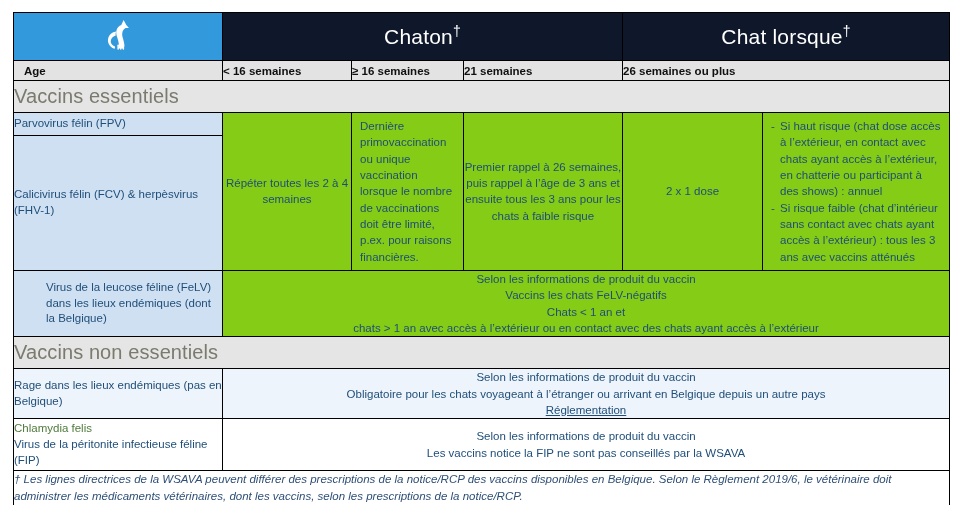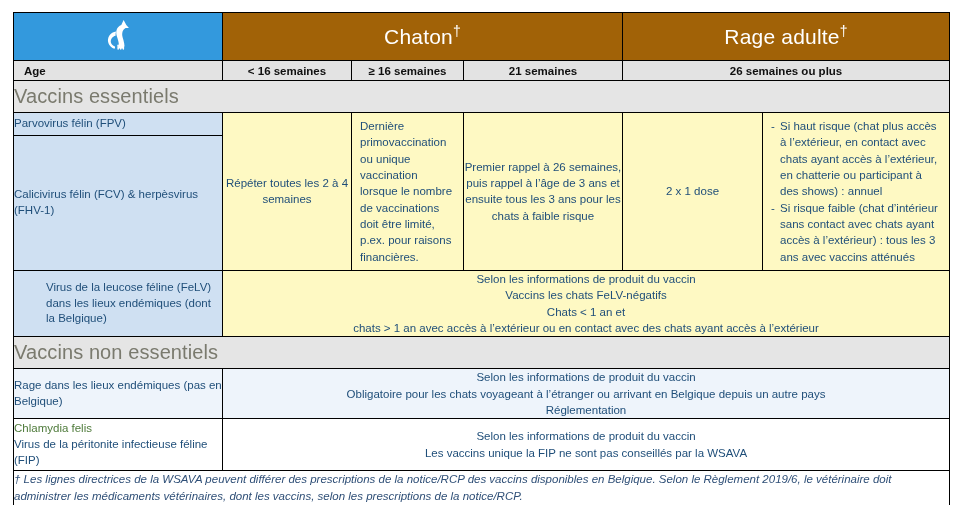--- a/index.html
+++ b/index.html
@@ -33,21 +33,21 @@
 
   table.vax td, table.vax th {
     border: 1px solid #000000;
     padding: 0;
     vertical-align: middle;
     box-sizing: border-box;
   }
 
   
   .hdr {
-    background: #a16207;
+    background: #0f172a;
     color: #ffffff;
     height: 48px;
     text-align: center;
     font-weight: normal;
     font-size: 21px;
     letter-spacing: .2px;
     margin-top: 44px;
   }
   .hdr .dag { font-size: 14px; vertical-align: super; line-height: 0; }
 
@@ -59,21 +59,20 @@
   }
   .cat-icon { display: inline-block; width: 30px; height: 32px; }
 
   
   .agerow td {
     background: #e3e3e3;
     height: 20px;
     font-size: 11.5px;
     font-weight: bold;
     color: #101010;
-    text-align: center;
   }
   .agerow td.age-label {
     text-align: left;
     padding-left: 10px;
   }
 
   
   .greenbar td {
     background: #e5e5e5;
     height: 32px;
@@ -88,21 +87,21 @@
   
   .lbl {
     background: #cfe0f2;
     color: #1f4e79;
     font-size: 11.5px;
     line-height: 1.35;
     text-align: left;
     padding: 4px 6px 4px 7px;
   }
   .val {
-    background: #fef9c3;
+    background: #84cc16;
     color: #1f4e79;
     font-size: 11.5px;
     line-height: 1.42;
     text-align: center;
     padding: 5px 7px;
   }
   .val.left {
     text-align: left;
     padding: 5px 6px 5px 8px;
   }
@@ -128,20 +127,21 @@
     position: absolute;
     left: 0;
     top: 0;
   }
 
   .species {
     color: #4e7a3a;
   }
   .linkline {
     color: #1f4e79;
+    text-decoration: underline;
     cursor: pointer;
     text-align: center;
   }
 
   
   .footnote td {
     background: #ffffff;
     color: #2f4f77;
     font-size: 11.5px;
     font-style: italic;
@@ -181,21 +181,21 @@
                      C10.3 29.3 11.1 29.5 12.0 29.6 L12.0 27.4
                      C10.4 27.0 9.0 26.0 8.3 24.5 C7.5 22.9 7.6 20.9 8.6 19.4
                      C9.5 18.0 11.0 17.0 12.6 16.7 C12.5 15.3 12.6 13.9 13.1 12.6 Z"></path>
             <rect fill="#ffffff" x="14.4" y="25.6" width="1.5" height="5.2" rx="0.7"></rect>
             <rect fill="#ffffff" x="17.0" y="25.6" width="1.5" height="5.2" rx="0.7"></rect>
             <rect fill="#ffffff" x="19.6" y="25.6" width="1.5" height="5.2" rx="0.7"></rect>
           </svg>
         </span>
       </td>
       <td class="hdr" colspan="3"><span>Chaton</span><span class="dag">†</span></td>
-      <td class="hdr" colspan="2"><span>Rage adulte</span><span class="dag">†</span></td>
+      <td class="hdr" colspan="2"><span>Chat lorsque</span><span class="dag">†</span></td>
     </tr>
 
     <tr class="agerow">
       <td class="age-label">Age</td>
       <td>&lt; 16 semaines</td>
       <td>≥ 16 semaines</td>
       <td>21 semaines</td>
       <td colspan="2">26 semaines ou plus</td>
     </tr>
 
@@ -204,21 +204,21 @@
     </tr>
 
     <tr>
       <td class="lbl" style="height:20px;">Parvovirus félin (FPV)</td>
       <td class="val" rowspan="2">Répéter toutes les 2 à 4 semaines</td>
       <td class="val left top" rowspan="2">Dernière primovaccination ou unique vaccination lorsque le nombre de vaccinations doit être limité, p.ex. pour raisons financières.</td>
       <td class="val" rowspan="2">Premier rappel à 26 semaines, puis rappel à l’âge de 3 ans et ensuite tous les 3 ans pour les chats à faible risque</td>
       <td class="val" rowspan="2">2 x 1 dose</td>
       <td class="val left top" rowspan="2">
         <ul class="bullets">
-          <li>Si haut risque (chat plus accès à l’extérieur, en contact avec chats ayant accès à l’extérieur, en chatterie ou participant à des shows) : annuel</li>
+          <li>Si haut risque (chat dose accès à l’extérieur, en contact avec chats ayant accès à l’extérieur, en chatterie ou participant à des shows) : annuel</li>
           <li>Si risque faible (chat d’intérieur sans contact avec chats ayant accès à l’extérieur) : tous les 3 ans avec vaccins atténués</li>
         </ul>
       </td>
     </tr>
 
     <tr>
       <td class="lbl" style="height:118px;">Calicivirus félin (FCV) &amp; herpèsvirus (FHV-1)</td>
     </tr>
 
     <tr>
@@ -244,21 +244,21 @@
       </td>
     </tr>
 
     <tr>
       <td class="lbl white" style="height:52px;">
         <div class="species">Chlamydia felis</div>
         <div>Virus de la péritonite infectieuse féline (FIP)</div>
       </td>
       <td class="val white" colspan="5">
         <div>Selon les informations de produit du vaccin</div>
-        <div>Les vaccins unique la FIP ne sont pas conseillés par la WSAVA</div>
+        <div>Les vaccins notice la FIP ne sont pas conseillés par la WSAVA</div>
       </td>
     </tr>
 
     <tr class="footnote">
       <td colspan="6">† Les lignes directrices de la WSAVA peuvent différer des prescriptions de la notice/RCP des vaccins disponibles en Belgique. Selon le Règlement 2019/6, le vétérinaire doit administrer les médicaments vétérinaires, dont les vaccins, selon les prescriptions de la notice/RCP.</td>
     </tr>
 
   </tbody>
     </table>
 </div>

